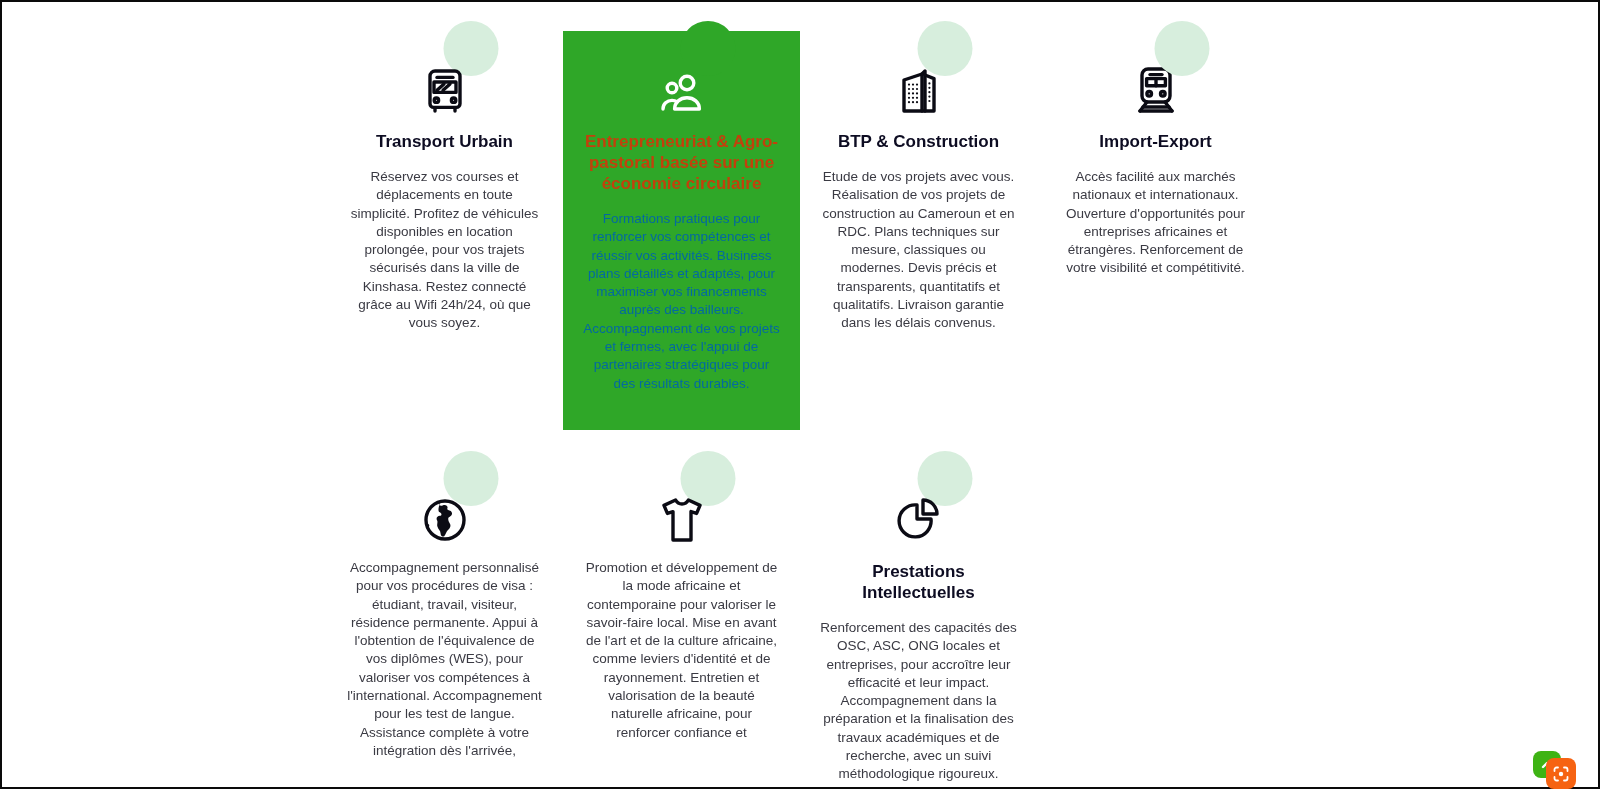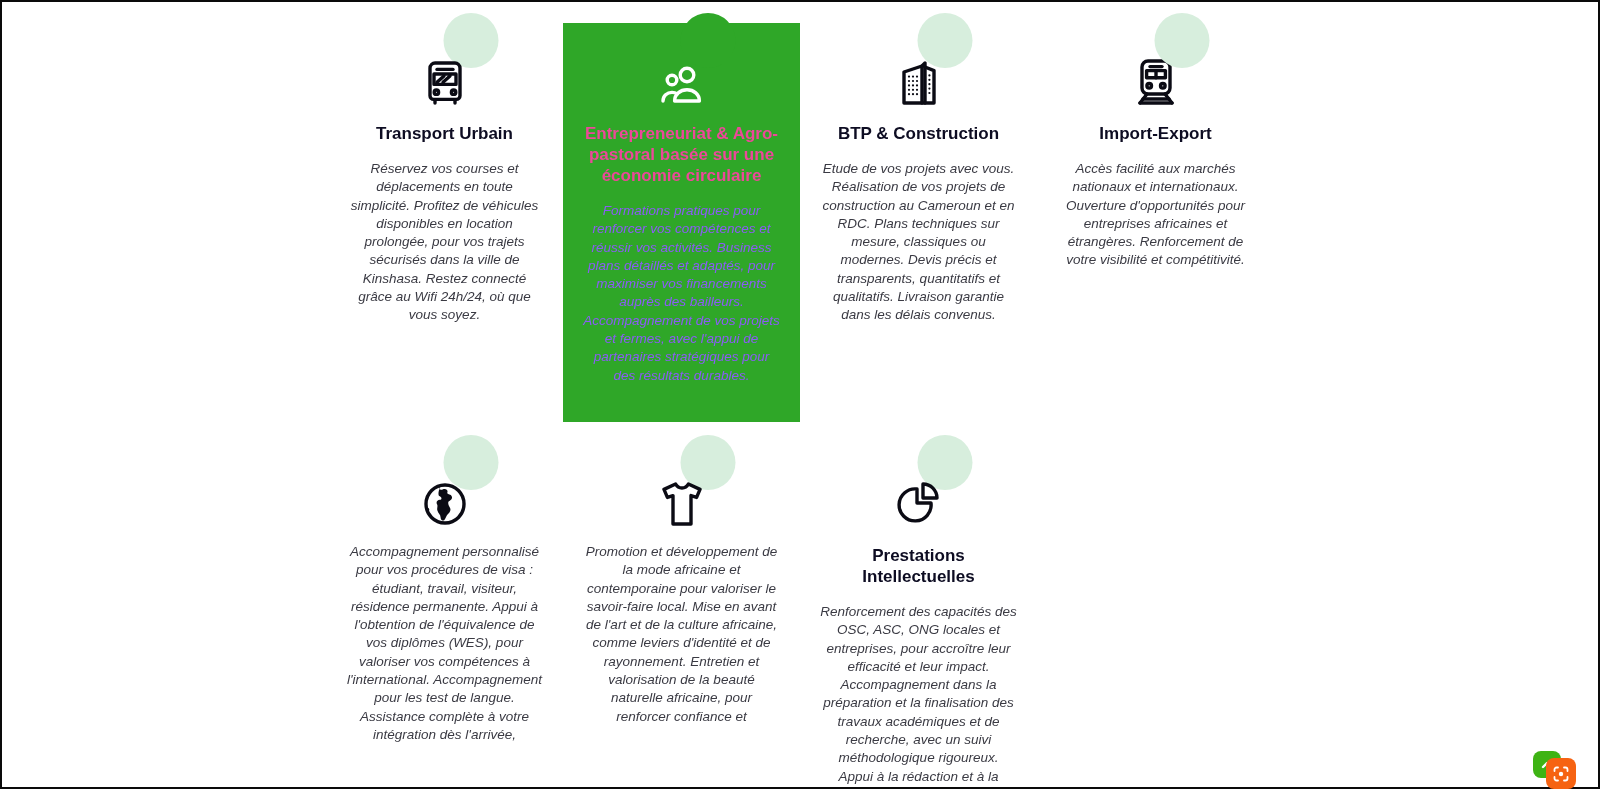--- a/index.html
+++ b/index.html
@@ -20,21 +20,21 @@
     overflow:hidden;
   }
   .frame{
     position:absolute;inset:0;
     border:2px solid #0a0a0a;
     pointer-events:none;
     z-index:50;
   }
   .grid{
     width:948px;
-    margin:0 auto;
+    margin:8px auto;
     display:flex;
     align-items:flex-start;
   }
   .col{
     width:237px;
     padding:0 11px;
     text-align:center;
     position:relative;
   }
   .icon-area{
@@ -66,37 +66,36 @@
     line-height:21px;
     font-weight:bold;
     color:var(--title);
   }
   .desc{
     margin:16px 0 0;
     padding:0 9px;
     font-size:13.5px;
     line-height:18.3px;
     color:var(--body);
-    font-style:italic;
   }
   
   .col.featured{padding-bottom:37px;}
   .col.featured::before{
     content:"";
     position:absolute;
     left:0;right:0;top:23px;bottom:0;
     background:var(--accent);
   }
   .col.featured .icon-area,
   .col.featured .title,
   .col.featured .desc{position:relative;z-index:1;}
   .col.featured .circle{background:var(--accent);}
   .col.featured .icon svg{stroke:#ffffff;}
-  .col.featured .title{color:#ec4899;}
-  .col.featured .desc{color:#8b5cf6;}
+  .col.featured .title{color:#c2410c;}
+  .col.featured .desc{color:#0369a1;}
   
   .corner-btn{
     position:absolute;
     border:none;
     border-radius:8px;
     padding:0;
     display:flex;align-items:center;justify-content:center;
     cursor:pointer;
   }
   .btn-green{

